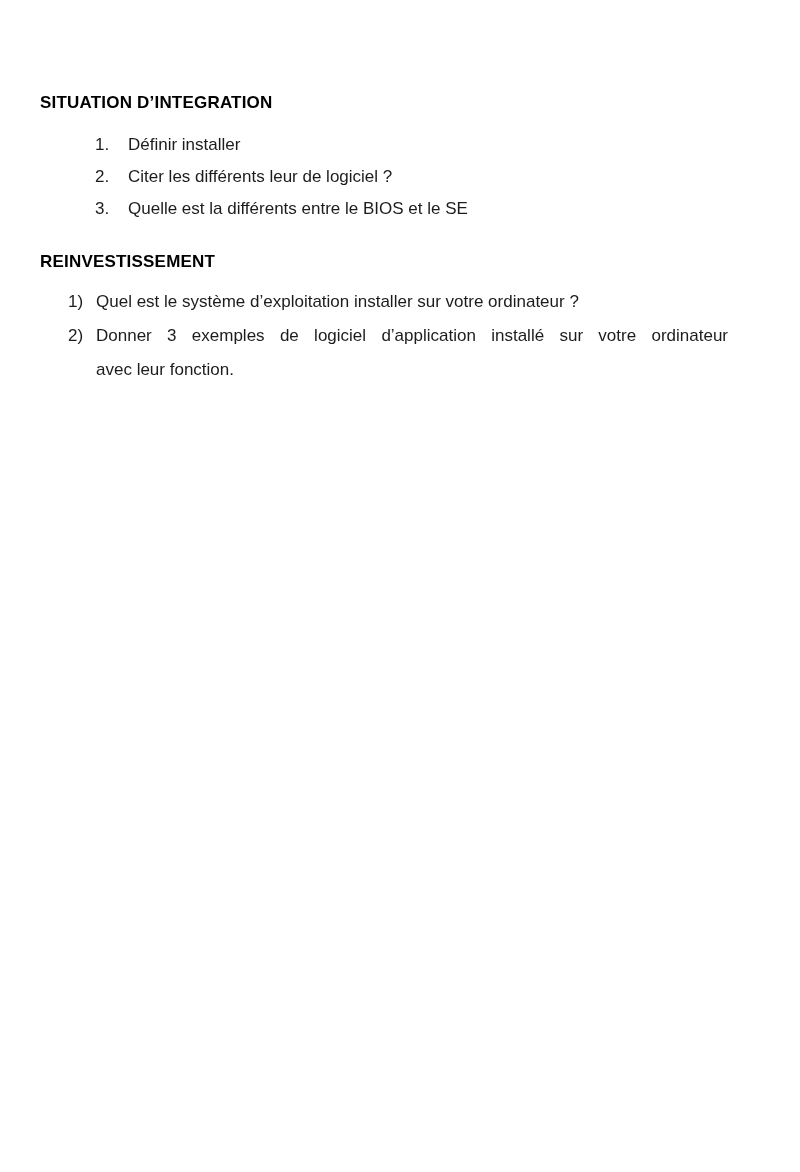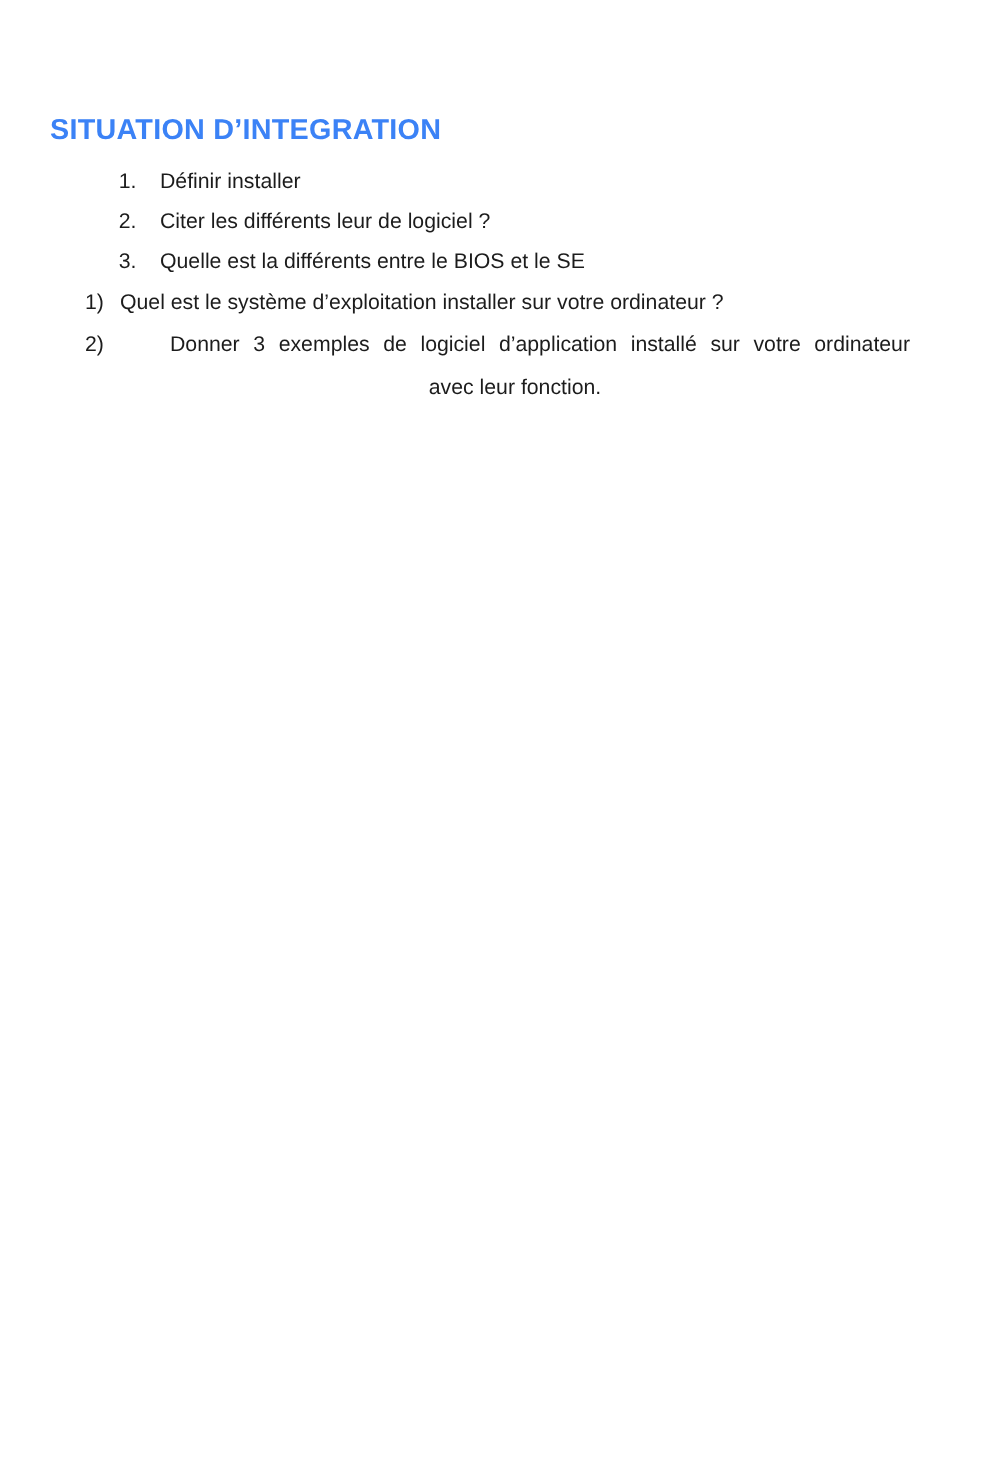--- a/index.html
+++ b/index.html
@@ -14,22 +14,22 @@
     color: #1c1c1c;
     overflow: hidden;
   }
   .page {
     box-sizing: border-box;
     width: 800px;
     height: 1172px;
     padding: 93px 72px 0 40px; 
   }
   .section-heading {
-    color: #3b82f6;
-    font-size: 23px;
+    color: #000000;
+    font-size: 17px;
     font-weight: bold;
     letter-spacing: 0.2px;
     margin: 0;
     line-height: 20px;
   }
   .sec1-heading { margin-bottom: 16px; }
   .sec2-heading { margin-top: 27px; margin-bottom: 13px; }
 
   .doc-list { margin: 0; padding: 0; }
 
@@ -55,23 +55,22 @@
   .s2-marker {
     flex: 0 0 28px;
     margin-left: 28px;
   }
   .s2-text { flex: 1 1 auto; }
 
   
   .line-justified {
     text-align: justify;
     text-align-last: justify;
-    margin-left: 40px;
   }
-  .line-left { text-align: center; }
+  .line-left { text-align: left; }
 </style>
 </head>
 <body>
 
 <div class="page">
 
   <h1 class="section-heading sec1-heading">SITUATION D’INTEGRATION</h1>
 
   <div class="doc-list">
     <div class="s1-item">
@@ -81,20 +80,21 @@
     <div class="s1-item">
       <span class="s1-marker">2.</span>
       <span class="s1-text">Citer les différents leur de logiciel ?</span>
     </div>
     <div class="s1-item">
       <span class="s1-marker">3.</span>
       <span class="s1-text">Quelle est la différents entre le BIOS et le SE</span>
     </div>
   </div>
 
+  <h1 class="section-heading sec2-heading">REINVESTISSEMENT</h1>
 
   <div class="doc-list">
     <div class="s2-item">
       <span class="s2-marker">1)</span>
       <span class="s2-text">Quel est le système d’exploitation installer sur votre ordinateur ?</span>
     </div>
     <div class="s2-item">
       <span class="s2-marker">2)</span>
       <span class="s2-text">
         <span class="line-justified" style="display:block;">Donner 3 exemples de logiciel d’application installé sur votre ordinateur</span>

